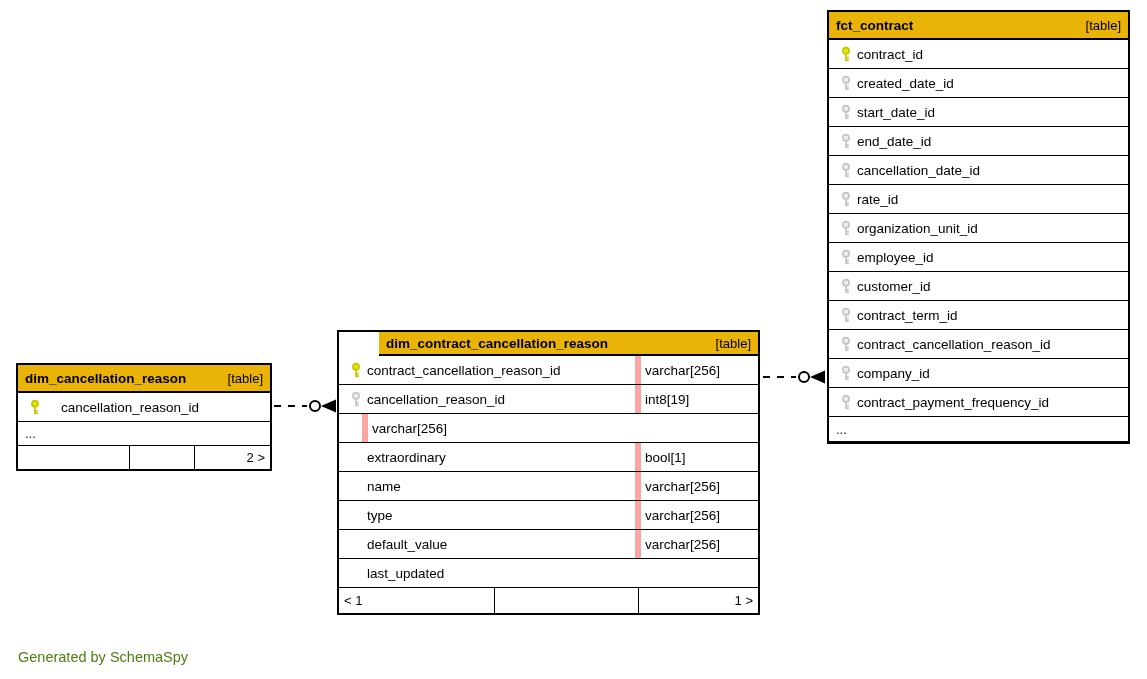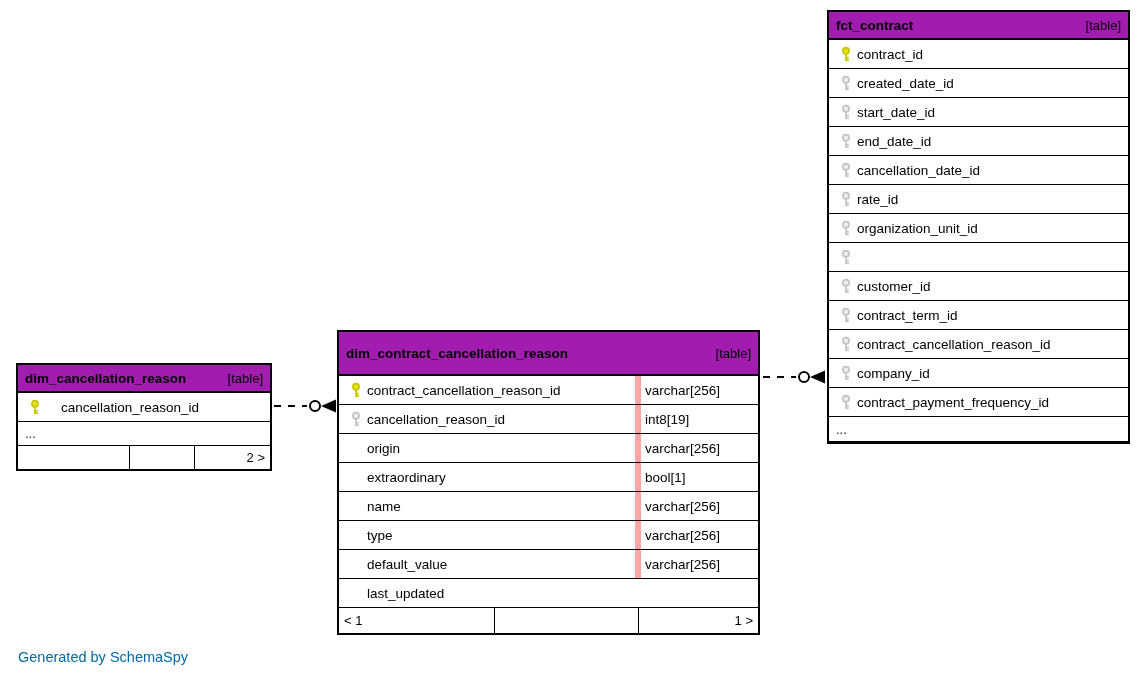--- a/index.html
+++ b/index.html
@@ -9,22 +9,22 @@
   .canvas { position: relative; width: 1147px; height: 679px; background: #fff; }
 
   .connectors { position: absolute; left: 0; top: 0; pointer-events: none; }
 
   .db-table { position: absolute; border: 2px solid #000; background: #fff; font-size: 13.5px; }
   .table-left   { left: 16px;  top: 363px; width: 256px; }
   .table-center { left: 337px; top: 330px; width: 423px; }
   .table-right  { left: 827px; top: 10px;  width: 303px; }
 
   .tbl-header { display: flex; justify-content: space-between; align-items: center;
-                height: 28px; background: #a21caf; border-bottom: 2px solid #000; padding: 8px 7px; }
-  .table-center .tbl-header { height: 44px; }
+                height: 28px; background: #eab308; border-bottom: 2px solid #000; padding: 8px 7px; }
+  .table-center .tbl-header { height: 24px; margin-left: 40px; }
   .tbl-name  { font-weight: bold; white-space: nowrap; }
   .tbl-badge { font-size: 13px; white-space: nowrap; margin-left: 12px; }
 
   .tbl-row { display: flex; align-items: center; height: 29px; border-bottom: 1px solid #000; }
   .key-cell { width: 12px; margin-left: 11px; display: flex; align-items: center; flex: none; }
   .col-name { margin-left: 5px; flex: 1; white-space: nowrap; overflow: hidden; }
   .table-left .col-name { margin-left: 20px; }
   .type-cell { width: 123px; height: 100%; border-left: 6px solid #fca5a5; display: flex;
                align-items: center; padding-left: 4px; white-space: nowrap; flex: none; }
 
@@ -36,21 +36,21 @@
   .table-center .tbl-pager { height: 25px; }
   .pager-cell { display: flex; align-items: center; padding: 0 5px; border-right: 1px solid #000; white-space: nowrap; }
   .pager-cell:last-child { border-right: none; justify-content: flex-end; flex: 1; }
   .table-left   .pager-cell:nth-child(1) { width: 112px; }
   .table-left   .pager-cell:nth-child(2) { width: 65px;  }
   .table-center .pager-cell:nth-child(1) { width: 156px; }
   .table-center .pager-cell:nth-child(2) { width: 144px; }
   .table-right  .pager-cell:nth-child(1) { width: 146px; }
   .table-right  .pager-cell:nth-child(2) { width: 72px;  }
 
-  .footer-note { position: absolute; left: 18px; top: 649px; font-size: 14.5px; color: #0369a1; }
+  .footer-note { position: absolute; left: 18px; top: 649px; font-size: 14.5px; color: #4d7c0f; }
 </style>
 </head>
 <body>
 
 <div class="canvas">
 
   <svg class="connectors" width="1147" height="679">
     <g>
       <path d="M274 406 H307" stroke="#000" stroke-width="2" stroke-dasharray="7 7" fill="none"></path>
       <circle cx="315" cy="406" r="5" fill="#fff" stroke="#000" stroke-width="2"></circle>
@@ -104,21 +104,20 @@
           <svg width="12" height="17" viewBox="0 0 12 17">
             <circle cx="6" cy="4.7" r="3.1" fill="#ededed" stroke="#c4c4c4" stroke-width="1.7"></circle>
             <path d="M6 7.8 L6 15.2 M6 11.6 L8.8 11.6 M6 14.2 L8.8 14.2" stroke="#c4c4c4" stroke-width="1.7" fill="none"></path>
           </svg>
         </span>
         <span class="col-name">cancellation_reason_id</span>
         <span class="type-cell">int8[19]</span>
       </div>
       <div class="tbl-row">
         <span class="key-cell"></span>
-        <span class="col-name">origin</span>
         <span class="type-cell">varchar[256]</span>
       </div>
       <div class="tbl-row">
         <span class="key-cell"></span>
         <span class="col-name">extraordinary</span>
         <span class="type-cell">bool[1]</span>
       </div>
       <div class="tbl-row">
         <span class="key-cell"></span>
         <span class="col-name">name</span>
@@ -212,20 +211,21 @@
         </span>
         <span class="col-name">organization_unit_id</span>
       </div>
       <div class="tbl-row">
         <span class="key-cell">
           <svg width="12" height="17" viewBox="0 0 12 17">
             <circle cx="6" cy="4.7" r="3.1" fill="#ededed" stroke="#c4c4c4" stroke-width="1.7"></circle>
             <path d="M6 7.8 L6 15.2 M6 11.6 L8.8 11.6 M6 14.2 L8.8 14.2" stroke="#c4c4c4" stroke-width="1.7" fill="none"></path>
           </svg>
         </span>
+        <span class="col-name">employee_id</span>
       </div>
       <div class="tbl-row">
         <span class="key-cell">
           <svg width="12" height="17" viewBox="0 0 12 17">
             <circle cx="6" cy="4.7" r="3.1" fill="#ededed" stroke="#c4c4c4" stroke-width="1.7"></circle>
             <path d="M6 7.8 L6 15.2 M6 11.6 L8.8 11.6 M6 14.2 L8.8 14.2" stroke="#c4c4c4" stroke-width="1.7" fill="none"></path>
           </svg>
         </span>
         <span class="col-name">customer_id</span>
       </div>

